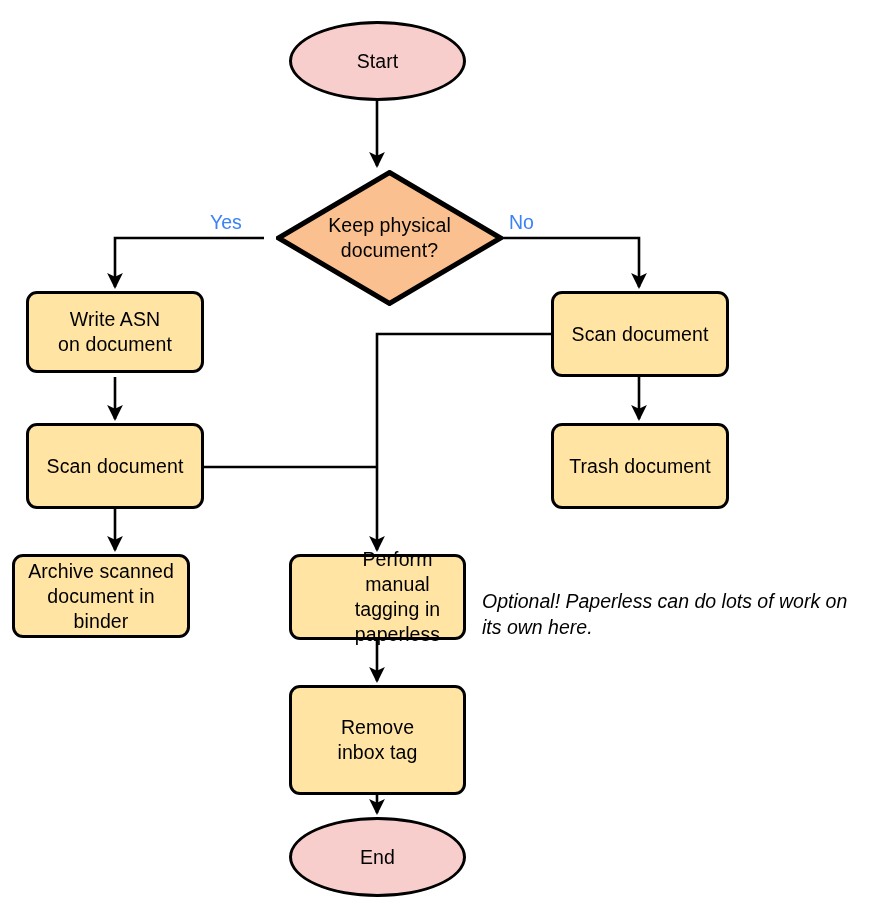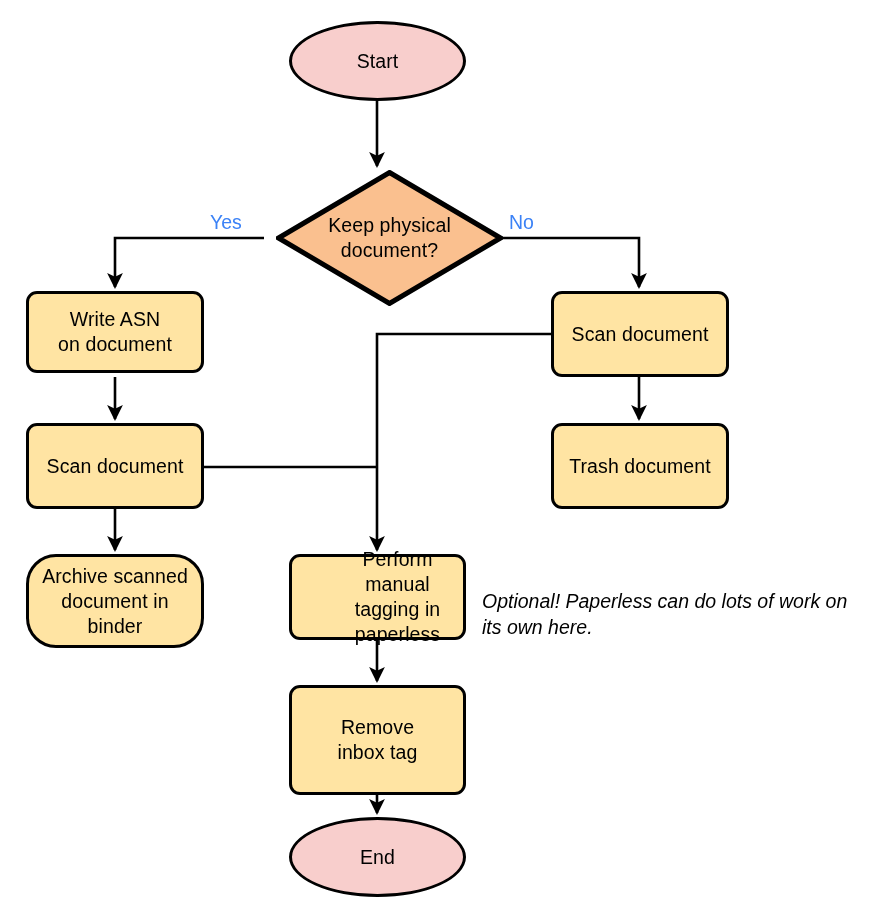--- a/index.html
+++ b/index.html
@@ -135,21 +135,21 @@
 
   <div class="node process" style="left:26px; top:291px; width:178px; height:82px;">
     <span>Write ASN
 on document</span>
   </div>
 
   <div class="node process" style="left:26px; top:423px; width:178px; height:86px;">
     <span>Scan document</span>
   </div>
 
-  <div class="node process" style="left:26px; top:554px; width:178px; height:94px;border-radius:30px;">
+  <div class="node process" style="left:12px; top:554px; width:178px; height:84px;">
     <span>Archive scanned
 document in
 binder</span>
   </div>
 
   <div class="node process" style="left:551px; top:291px; width:178px; height:86px;">
     <span>Scan document</span>
   </div>
 
   <div class="node process" style="left:551px; top:423px; width:178px; height:86px;">

